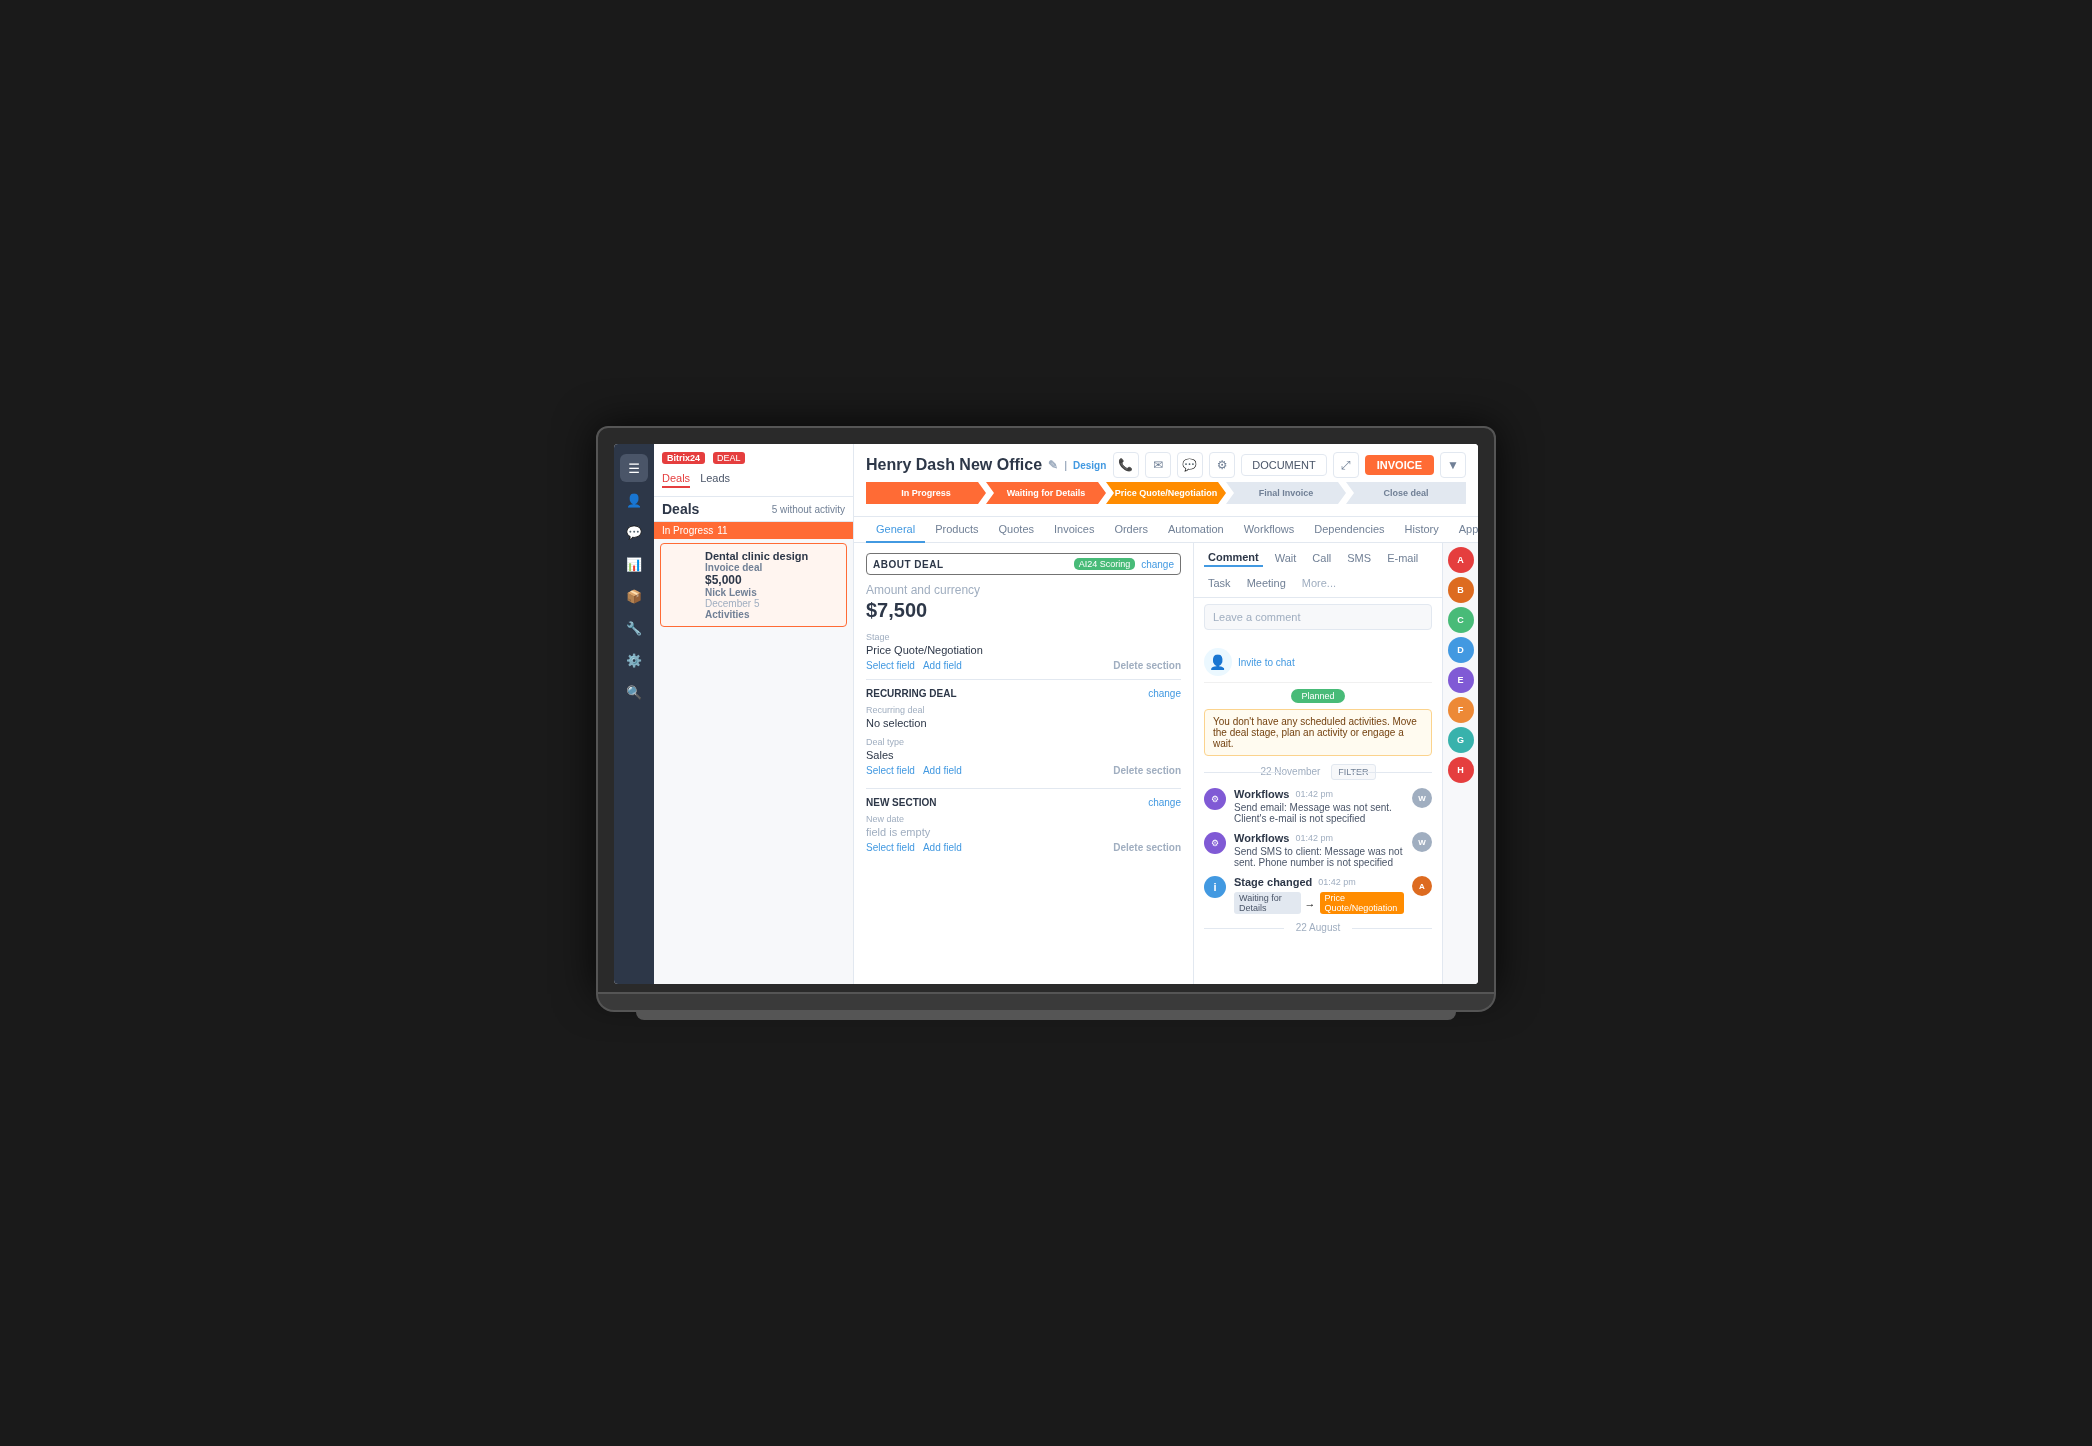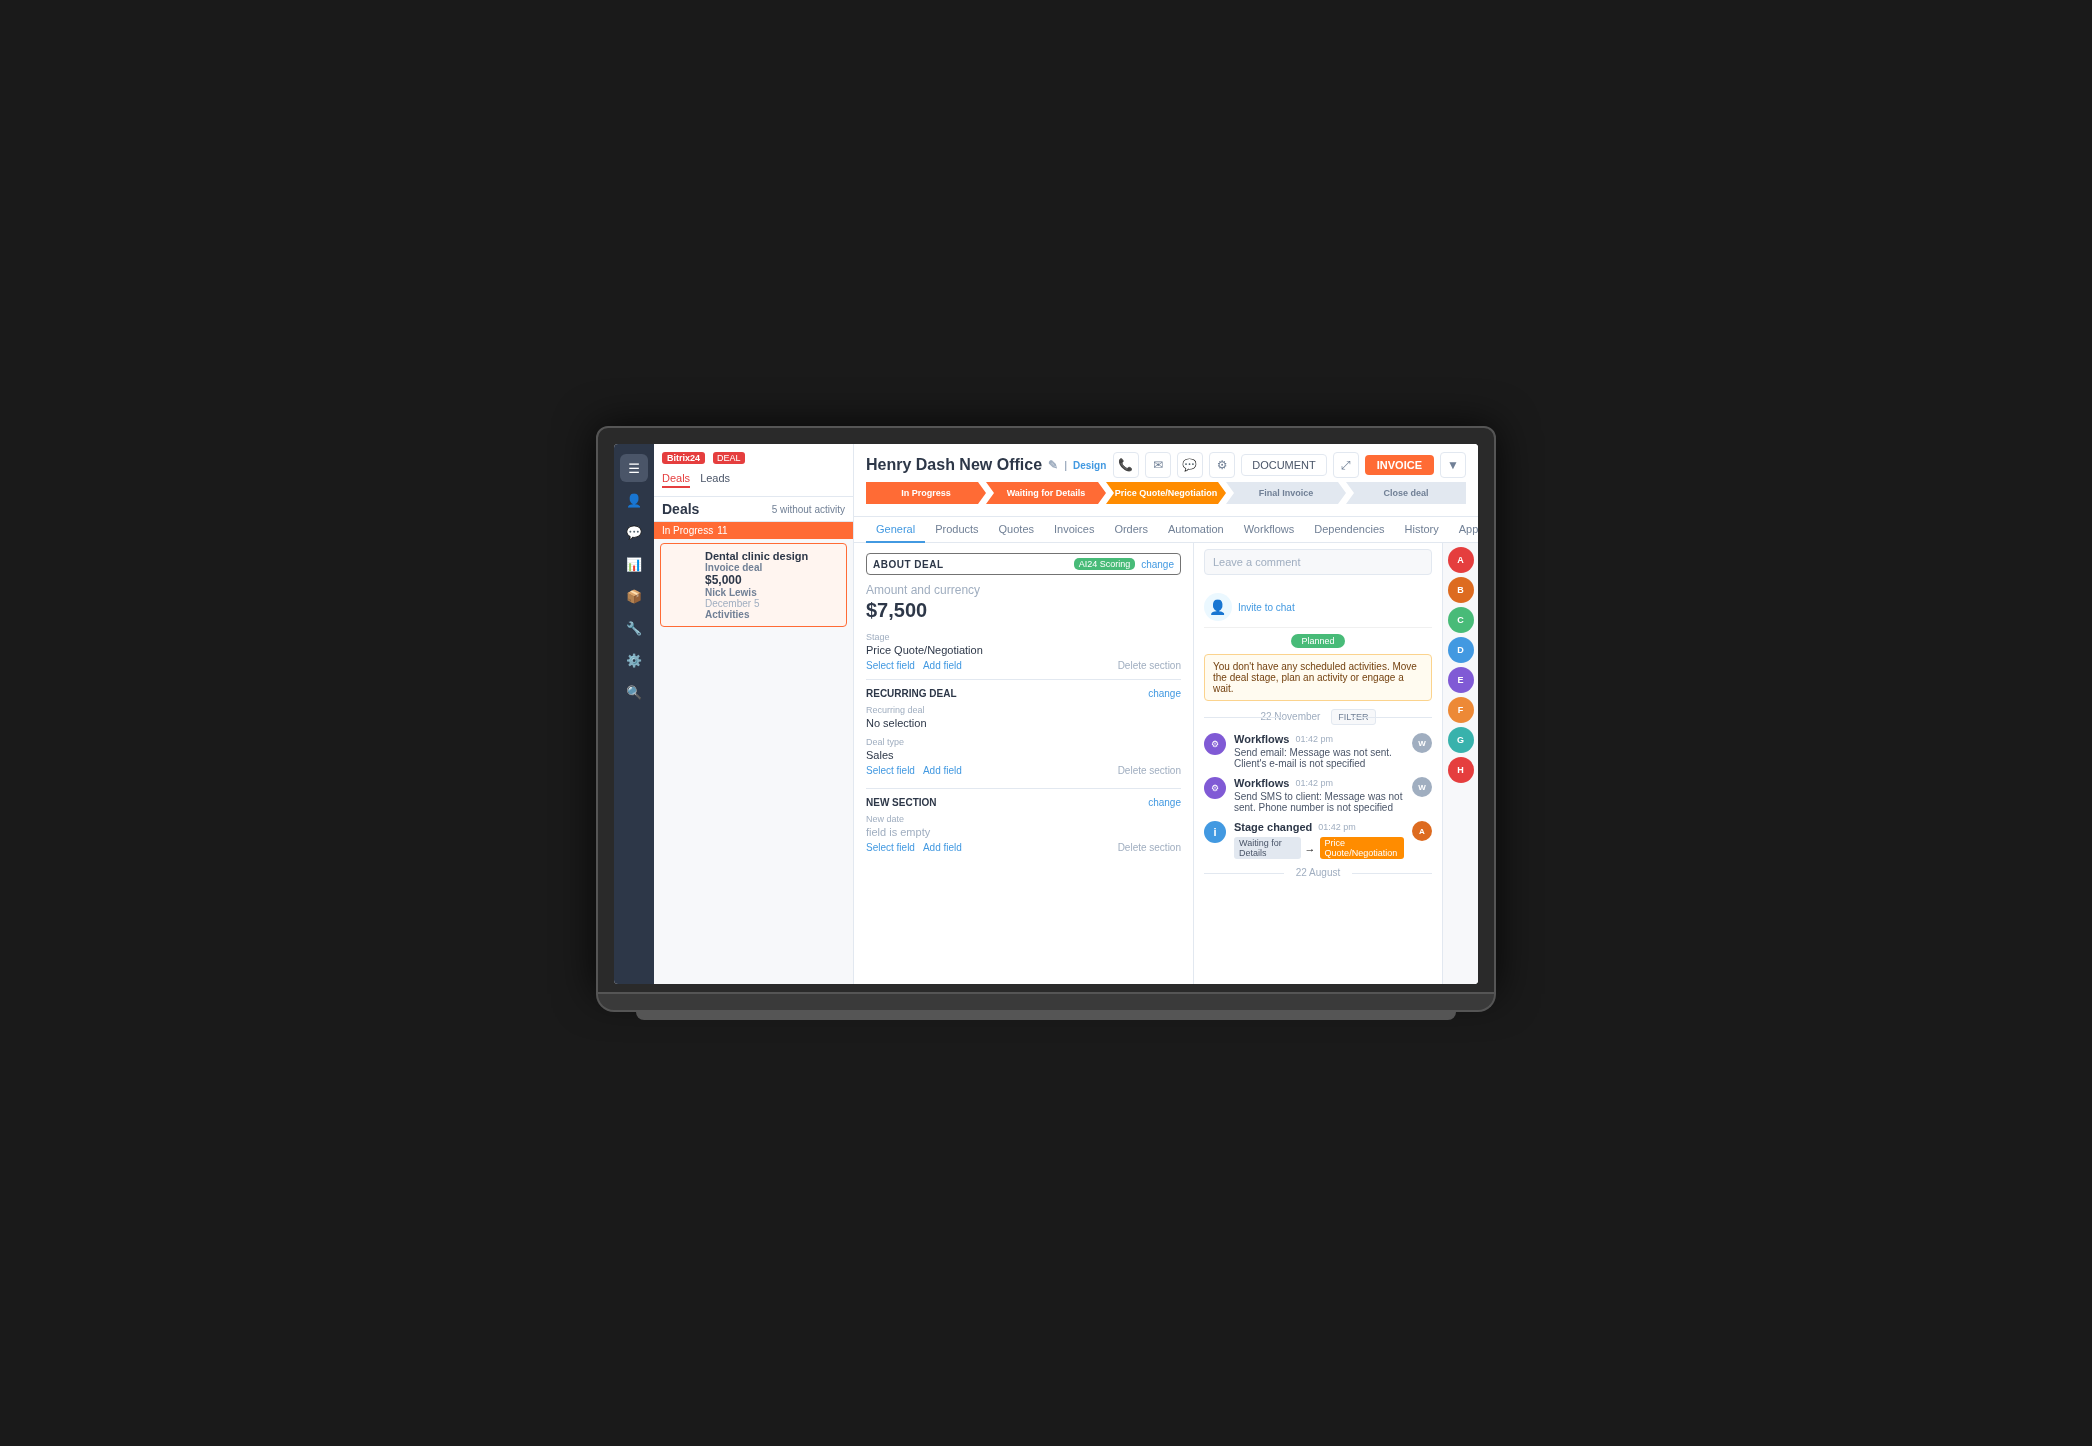--- a/index.html
+++ b/index.html
@@ -415,20 +415,21 @@
       gap: 8px;
       margin-top: 4px;
       font-size: 10px;
       color: #4299e1;
     }
 
     .delete-link {
       margin-left: auto;
       font-size: 10px;
       color: #a0aec0;
+      font-weight: bold;
     }
 
     .section-divider {
       border: none;
       border-top: 1px solid #e2e8f0;
       margin: 8px 0;
     }
 
     .section-block {
       margin-bottom: 12px;
@@ -859,20 +860,30 @@
                   <div class="field-actions">
                     <span>Select field</span>
                     <span>Add field</span>
                     <span class="delete-link">Delete section</span>
                   </div>
                 </div>
               </div>
             </div>
 
             <div class="activity-panel">
+              <div class="activity-tabs">
+                <span class="activity-tab active">Comment</span>
+                <span class="activity-tab">Wait</span>
+                <span class="activity-tab">Call</span>
+                <span class="activity-tab">SMS</span>
+                <span class="activity-tab">E-mail</span>
+                <span class="activity-tab">Task</span>
+                <span class="activity-tab">Meeting</span>
+                <span class="activity-tab more">More...</span>
+              </div>
 
               <div class="comment-input">Leave a comment</div>
 
               <div class="activity-feed">
 
                 <div class="invite-chat">
                   <div class="invite-chat-icon">👤</div>
                   <span class="invite-chat-text">Invite to chat</span>
                 </div>
 

